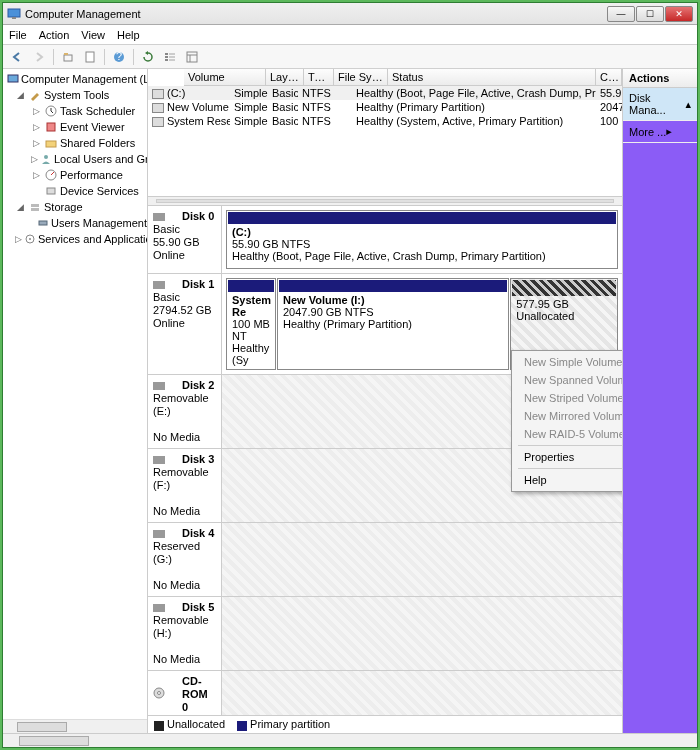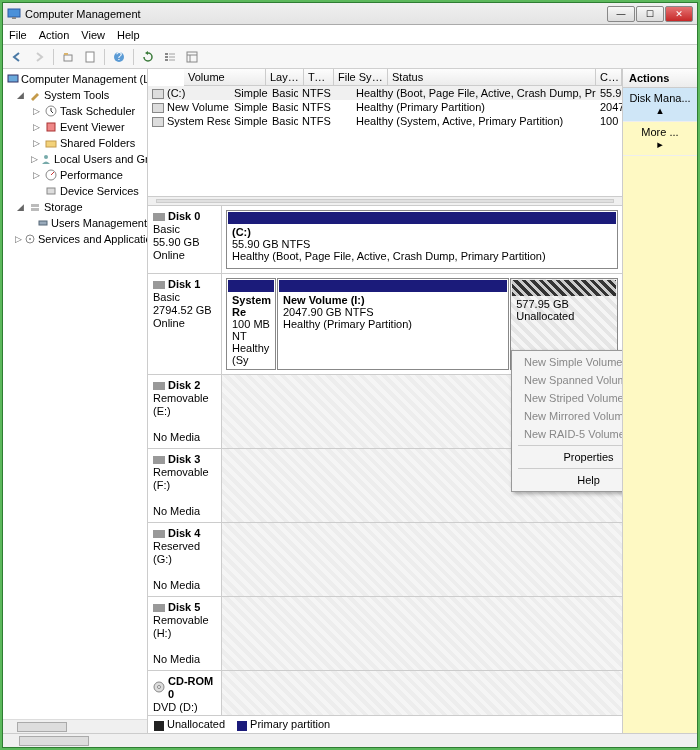--- a/index.html
+++ b/index.html
@@ -30,43 +30,43 @@
 .vol-list { height: 110px; overflow: hidden; }
 .vol-row { display: flex; padding: 1px 0; }
 .vol-row.sel { background: #f0f0f0; }
 .vc { padding: 0 4px; overflow: hidden; white-space: nowrap; }
 .vol-icon { width: 12px; height: 10px; background: #ddd; border: 1px solid #888; display: inline-block; margin-right: 3px; vertical-align: middle; }
 .hsplit { height: 10px; background: #f0f0f0; border-top: 1px solid #ccc; border-bottom: 1px solid #ccc; display: flex; align-items: center; }
 .hsplit .bar { flex:1; height:4px; margin: 0 8px; background: #e0e0e0; border:1px solid #ccc; }
 .disks { flex: 1; overflow: hidden; position: relative; }
 .disk-row { display: flex; border-bottom: 1px solid #ccc; min-height: 68px; }
 .disk-info { width: 74px; padding: 4px 5px; border-right: 1px solid #ccc; font-size: 10px; line-height: 13px; }
-.disk-info .dname { font-weight: bold; display: flex; align-items: center; gap: 3px; }
+.disk-info .dname { font-weight: bold; display: flex; align-items: center; gap: 17px; }
 .disk-icon { width: 12px; height: 8px; background: #999; display: inline-block; }
 .part-area { flex: 1; padding: 4px; display: flex; gap: 1px; position: relative; }
 .partc { border: 1px solid #888; padding: 1px; display: flex; flex-direction: column; font-size: 10px; line-height: 12px; overflow: hidden; }
 .partc .stripe { height: 12px; background: #1b1b7a; }
 .partc.hatched .stripe { height: 16px; background: repeating-linear-gradient(45deg,#333,#333 3px,#ccc 3px,#ccc 6px); }
 .partc.unalloc { background: repeating-linear-gradient(45deg,#f5f5f5,#f5f5f5 4px,#e5e5e5 4px,#e5e5e5 8px); }
 .partc .pbody { padding: 2px 4px; }
 .partc .pname { font-weight: bold; }
 .nomedia .part-area { background: repeating-linear-gradient(45deg,#f5f5f5,#f5f5f5 4px,#ededed 4px,#ededed 8px); }
 .legend { height: 18px; border-top: 1px solid #ccc; display: flex; align-items: center; padding: 0 6px; gap: 12px; font-size: 10px; }
 .leg-sw { width: 10px; height: 10px; display: inline-block; margin-right: 3px; vertical-align: middle; }
 .leg-sw.unalloc { background: #222; }
 .leg-sw.prim { background: #1b1b7a; }
-.actions { width: 74px; background: #fef9c3; display: flex; flex-direction: column; }
+.actions { width: 74px; background: #8b5cf6; display: flex; flex-direction: column; }
 .actions-head { background: linear-gradient(#fdfdfd,#ececec); border-bottom: 1px solid #ccc; padding: 3px 6px; font-weight: bold; }
-.action-item { padding: 4px 6px; border-bottom: 1px solid #eee; cursor: default; display: flex; justify-content: flex-start; align-items: center; font-size: 10px; flex-direction: column; }
+.action-item { padding: 4px 6px; border-bottom: 1px solid #eee; cursor: default; display: flex; justify-content: flex-start; align-items: center; font-size: 10px; }
 .action-item.sel { background: #cfe6f7; }
 .bottom-scroll { height: 14px; border-top: 1px solid #ccc; display: flex; align-items: center; background: #f0f0f0; }
 .bottom-scroll .thumb { height: 10px; width: 70px; margin-left: 16px; background: #ddd; border: 1px solid #aaa; }
 .ctx-menu { position: absolute; background: #f4f4f4; border: 1px solid #999; box-shadow: 2px 2px 4px rgba(0,0,0,0.3); width: 155px; z-index: 100; padding: 2px; }
 .ctx-item { padding: 3px 10px; color: #888; }
-.ctx-item.enabled { color: #000; text-align: center; }
+.ctx-item.enabled { color: #000; }
 .ctx-sep { height: 1px; background: #ccc; margin: 2px 4px; }
 .tree-scroll { position: absolute; bottom: 0; left: 0; right: 0; height: 14px; background: #f0f0f0; display: flex; align-items: center; border-top:1px solid #ddd;}
 .tree-scroll .thumb { height: 10px; width: 50px; margin-left: 14px; background: #ddd; border: 1px solid #aaa; }
 </style>
 </head>
 <body>
 
 <div class="window">
 
   <div class="titlebar">

